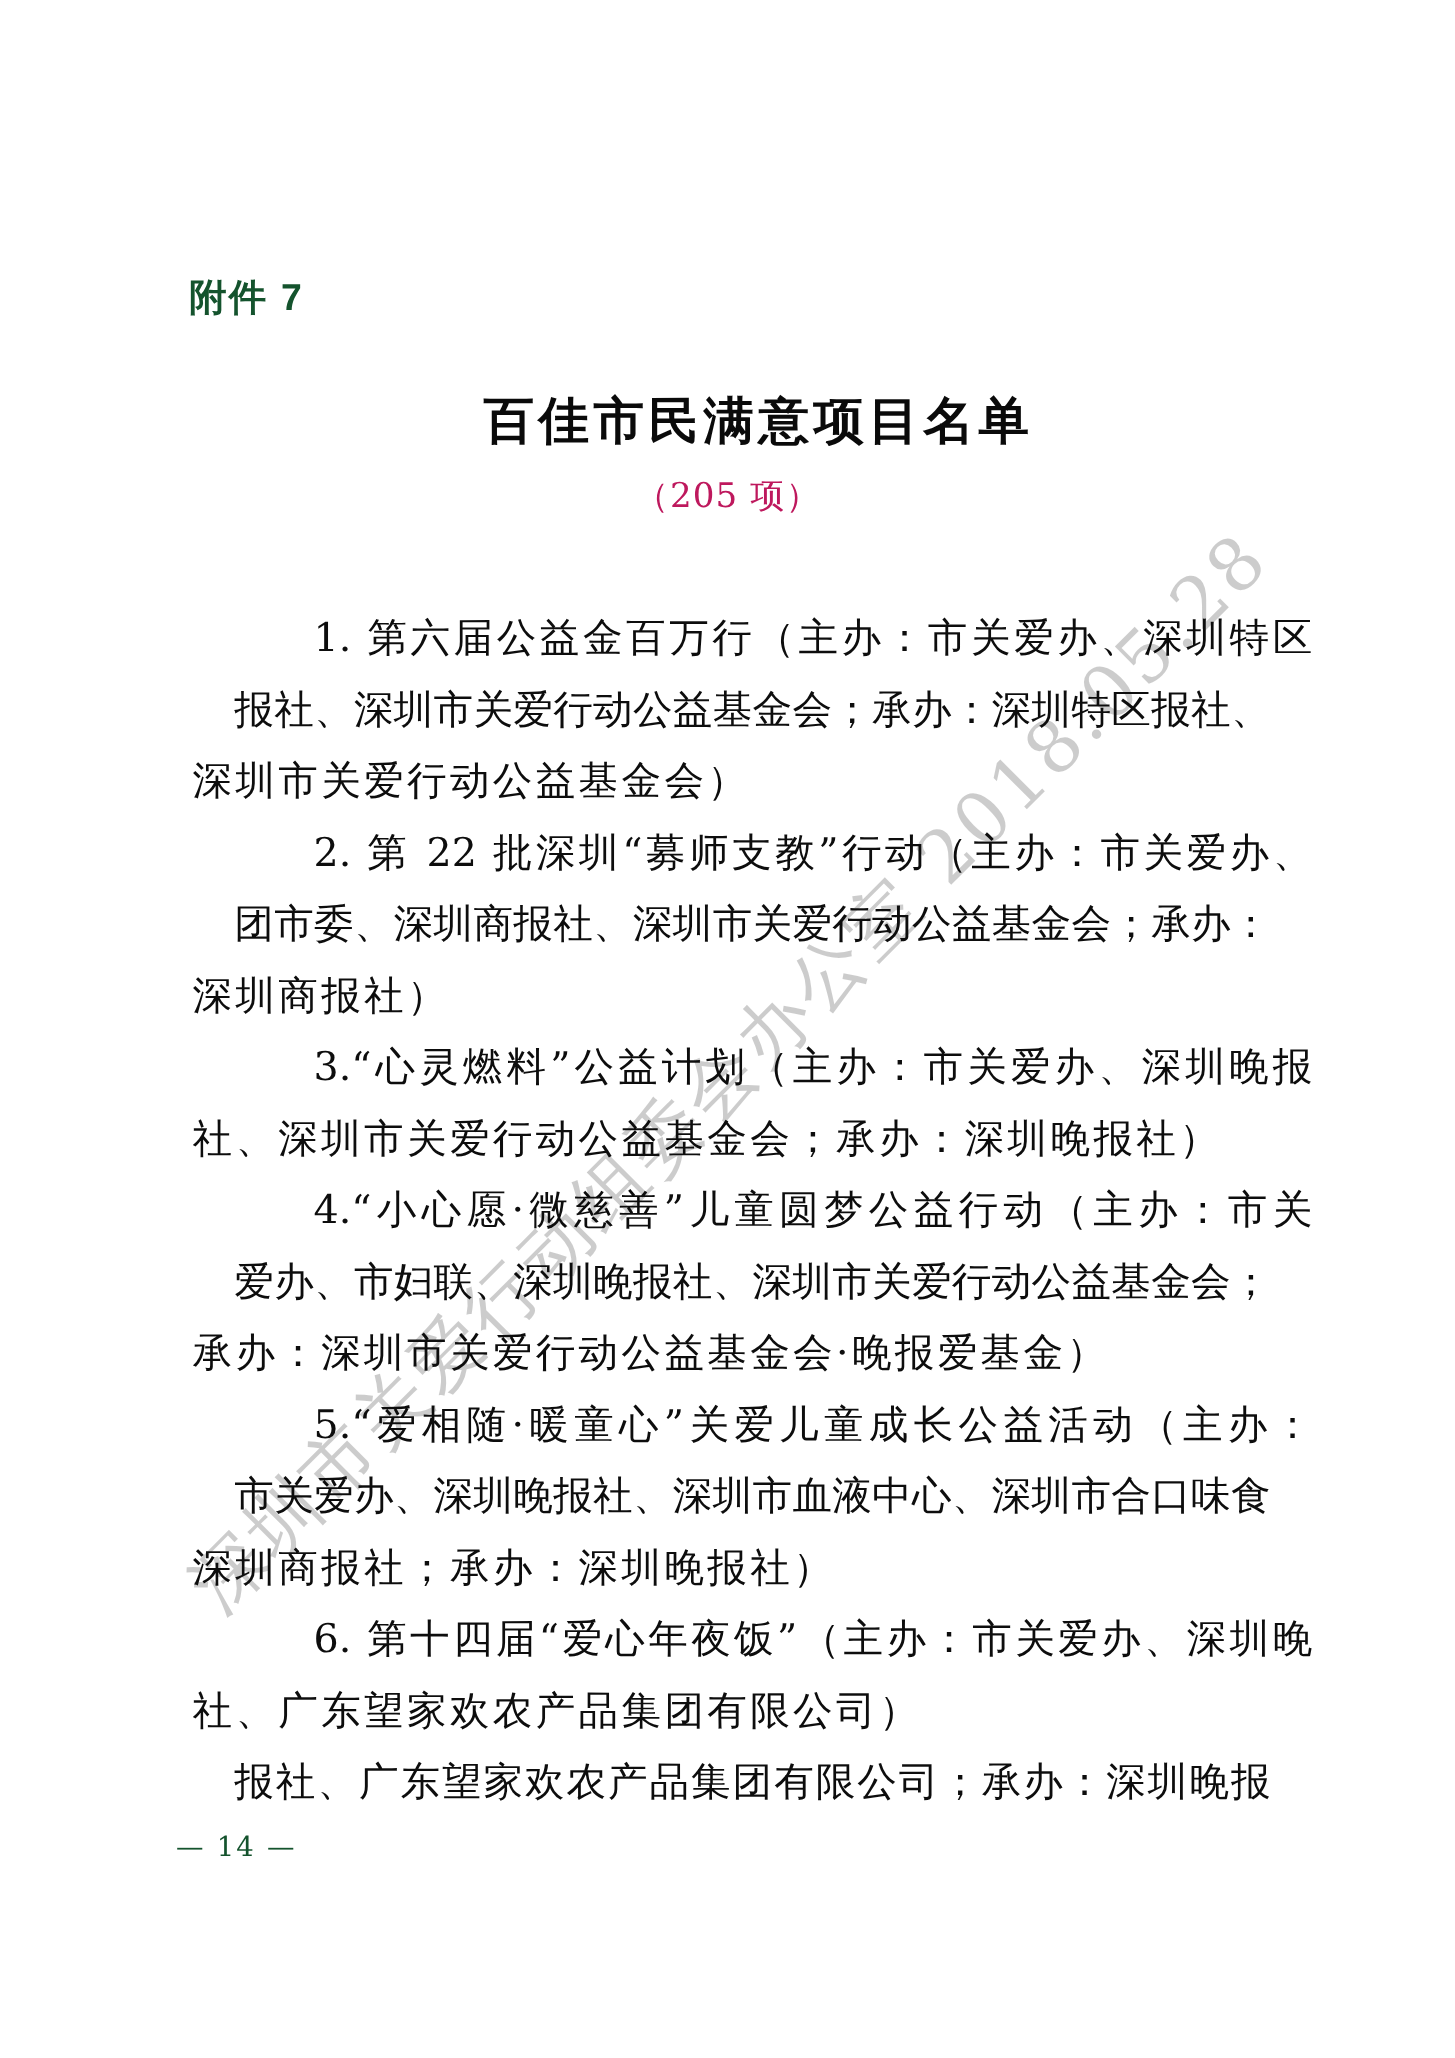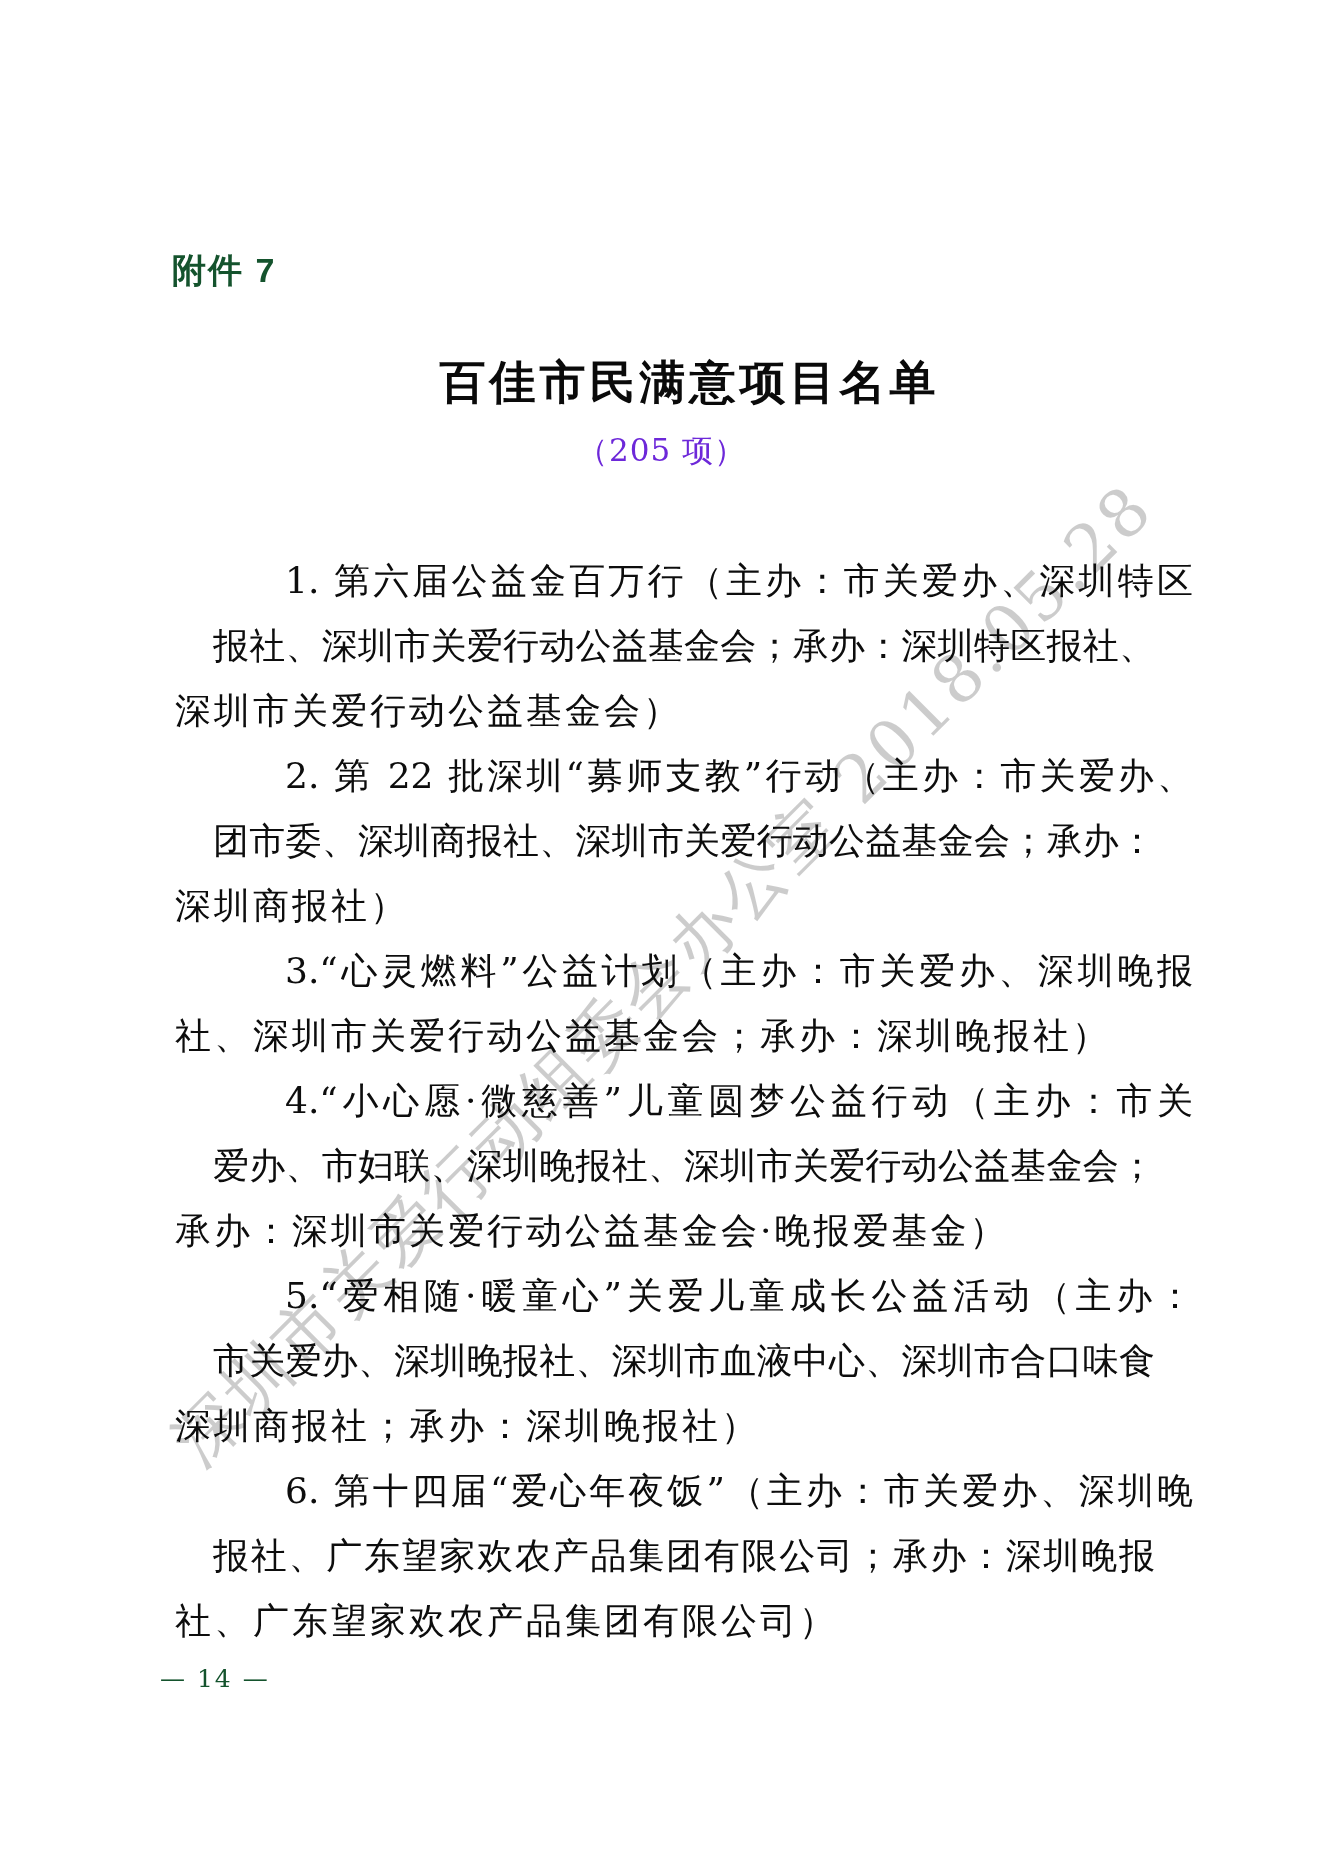--- a/index.html
+++ b/index.html
@@ -52,21 +52,21 @@
     margin-left: 28px;
   }
   .doc-subtitle {
     position: absolute;
     left: 0;
     top: 430px;
     width: 1323px;
     text-align: center;
     font-size: 31px;
     letter-spacing: 1px;
-    color: #6d28d9;
+    color: #be185d;
   }
   .body-text {
     position: absolute;
     left: 175px;
     top: 548px;
     width: 980px;
   }
   .body-line {
     height: 65px;
     line-height: 65px;
@@ -119,19 +119,19 @@
     <div class="body-line">深圳商报社）</div>
     <div class="body-line indent fill">3.“心灵燃料”公益计划（主办：市关爱办、深圳晚报</div>
     <div class="body-line">社、深圳市关爱行动公益基金会；承办：深圳晚报社）</div>
     <div class="body-line indent fill">4.“小心愿·微慈善”儿童圆梦公益行动（主办：市关</div>
     <div class="body-line fill">爱办、市妇联、深圳晚报社、深圳市关爱行动公益基金会；</div>
     <div class="body-line">承办：深圳市关爱行动公益基金会·晚报爱基金）</div>
     <div class="body-line indent fill">5.“爱相随·暖童心”关爱儿童成长公益活动（主办：</div>
     <div class="body-line fill">市关爱办、深圳晚报社、深圳市血液中心、深圳市合口味食</div>
     <div class="body-line">深圳商报社；承办：深圳晚报社）</div>
     <div class="body-line indent fill">6. 第十四届“爱心年夜饭”（主办：市关爱办、深圳晚</div>
+    <div class="body-line">社、广东望家欢农产品集团有限公司）</div>
     <div class="body-line fill">报社、广东望家欢农产品集团有限公司；承办：深圳晚报</div>
-    <div class="body-line">社、广东望家欢农产品集团有限公司）</div>
   </div>
 
   <div class="page-footer">— 14 —</div>
 
 </div>
 
 </body></html>

